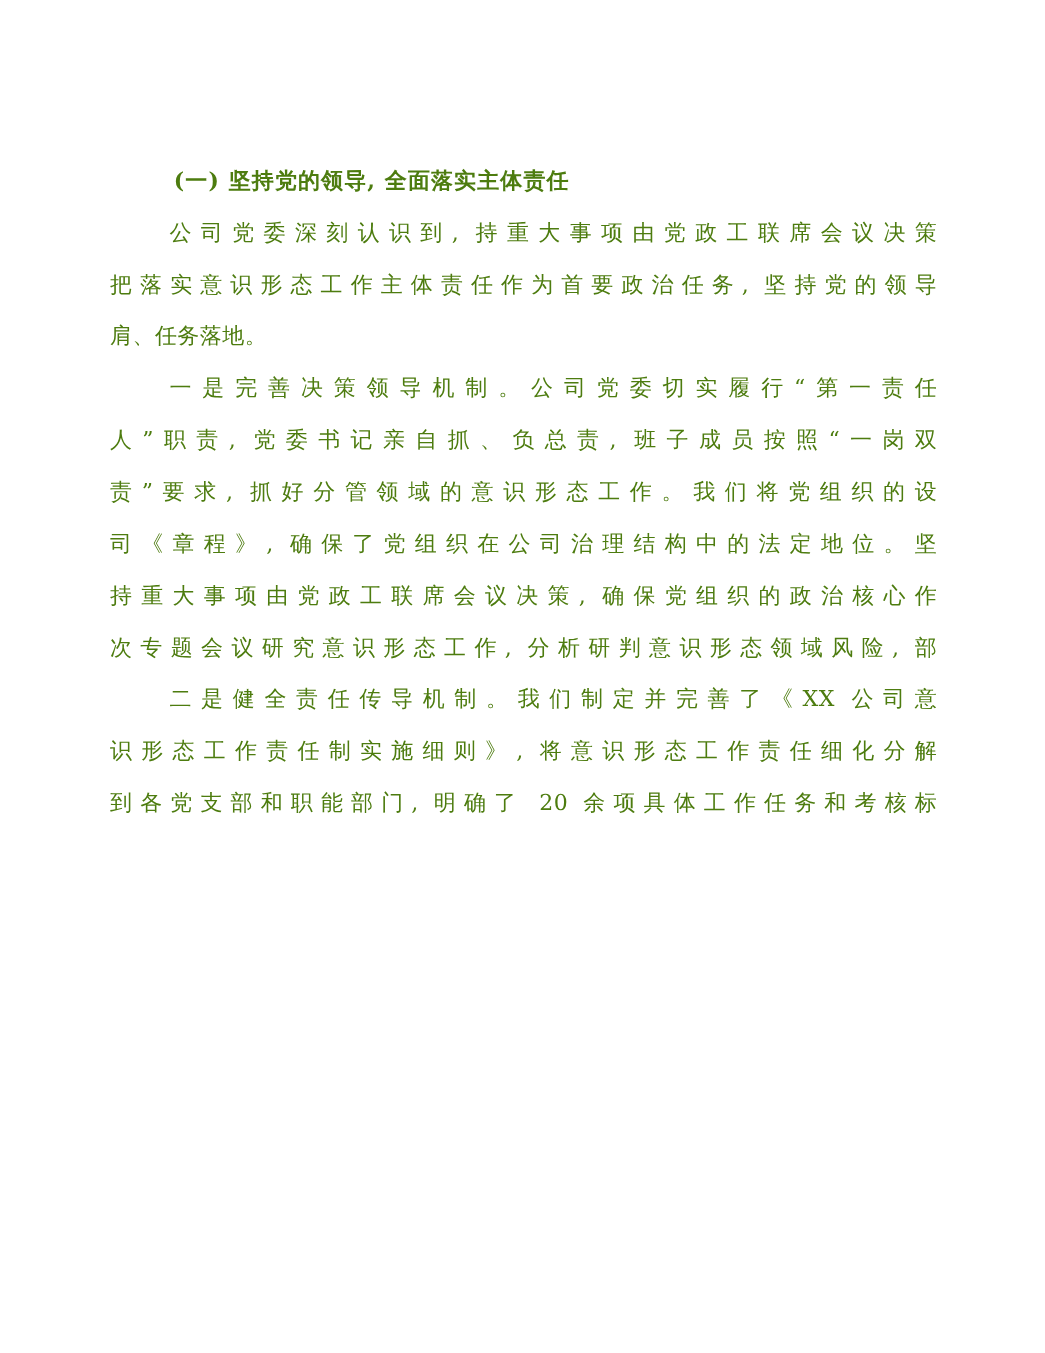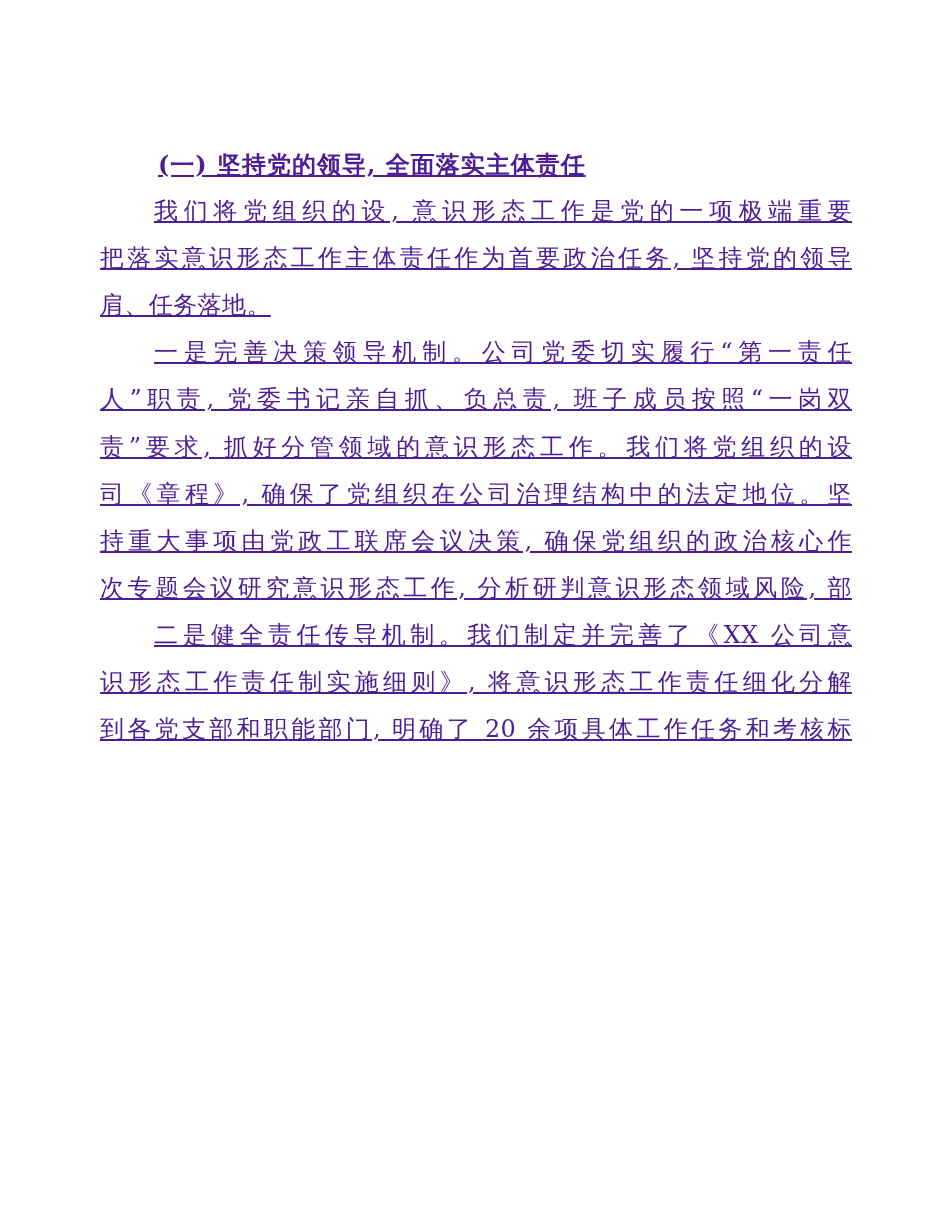--- a/index.html
+++ b/index.html
@@ -1,23 +1,22 @@
 <!DOCTYPE html>
 <html><head>
   <meta charset="utf-8">
   <style>
     html, body { margin: 0; padding: 0; background: #ffffff; }
     body { width: 950px; height: 1230px; position: relative; overflow: hidden; }
     .page {
       position: absolute; left: 100px; top: 141px; width: 752px;
       font-family: "DejaVu Serif", "Liberation Serif", serif;
-      color: #4c1d95;
-      font-size: 24px;
+      color: #4d7c0f;
+      font-size: 20px;
       line-height: 47.1px;
-      text-decoration: underline;
     }
     .heading {
       font-weight: bold;
       padding-left: 58px;
       letter-spacing: 1px;
       white-space: nowrap;
     }
     .line {
       white-space: nowrap;
       text-align-last: justify;
@@ -27,21 +26,21 @@
     .line.indent { padding-left: 54px; }
     .line.last { text-align-last: left; }
   </style>
 </head>
 <body>
 
 <div class="page">
   <div class="heading">(一) 坚持党的领导, 全面落实主体责任</div>
 
   <div>
-    <div class="line indent">我们将党组织的设, 意识形态工作是党的一项极端重要</div>
+    <div class="line indent">公司党委深刻认识到, 持重大事项由党政工联席会议决策</div>
     <div class="line">把落实意识形态工作主体责任作为首要政治任务, 坚持党的领导</div>
     <div class="line last">肩、任务落地。</div>
   </div>
 
   <div>
     <div class="line indent">一是完善决策领导机制。公司党委切实履行“第一责任</div>
     <div class="line">人”职责, 党委书记亲自抓、负总责, 班子成员按照“一岗双</div>
     <div class="line">责”要求, 抓好分管领域的意识形态工作。我们将党组织的设</div>
     <div class="line">司《章程》, 确保了党组织在公司治理结构中的法定地位。坚</div>
     <div class="line">持重大事项由党政工联席会议决策, 确保党组织的政治核心作</div>

